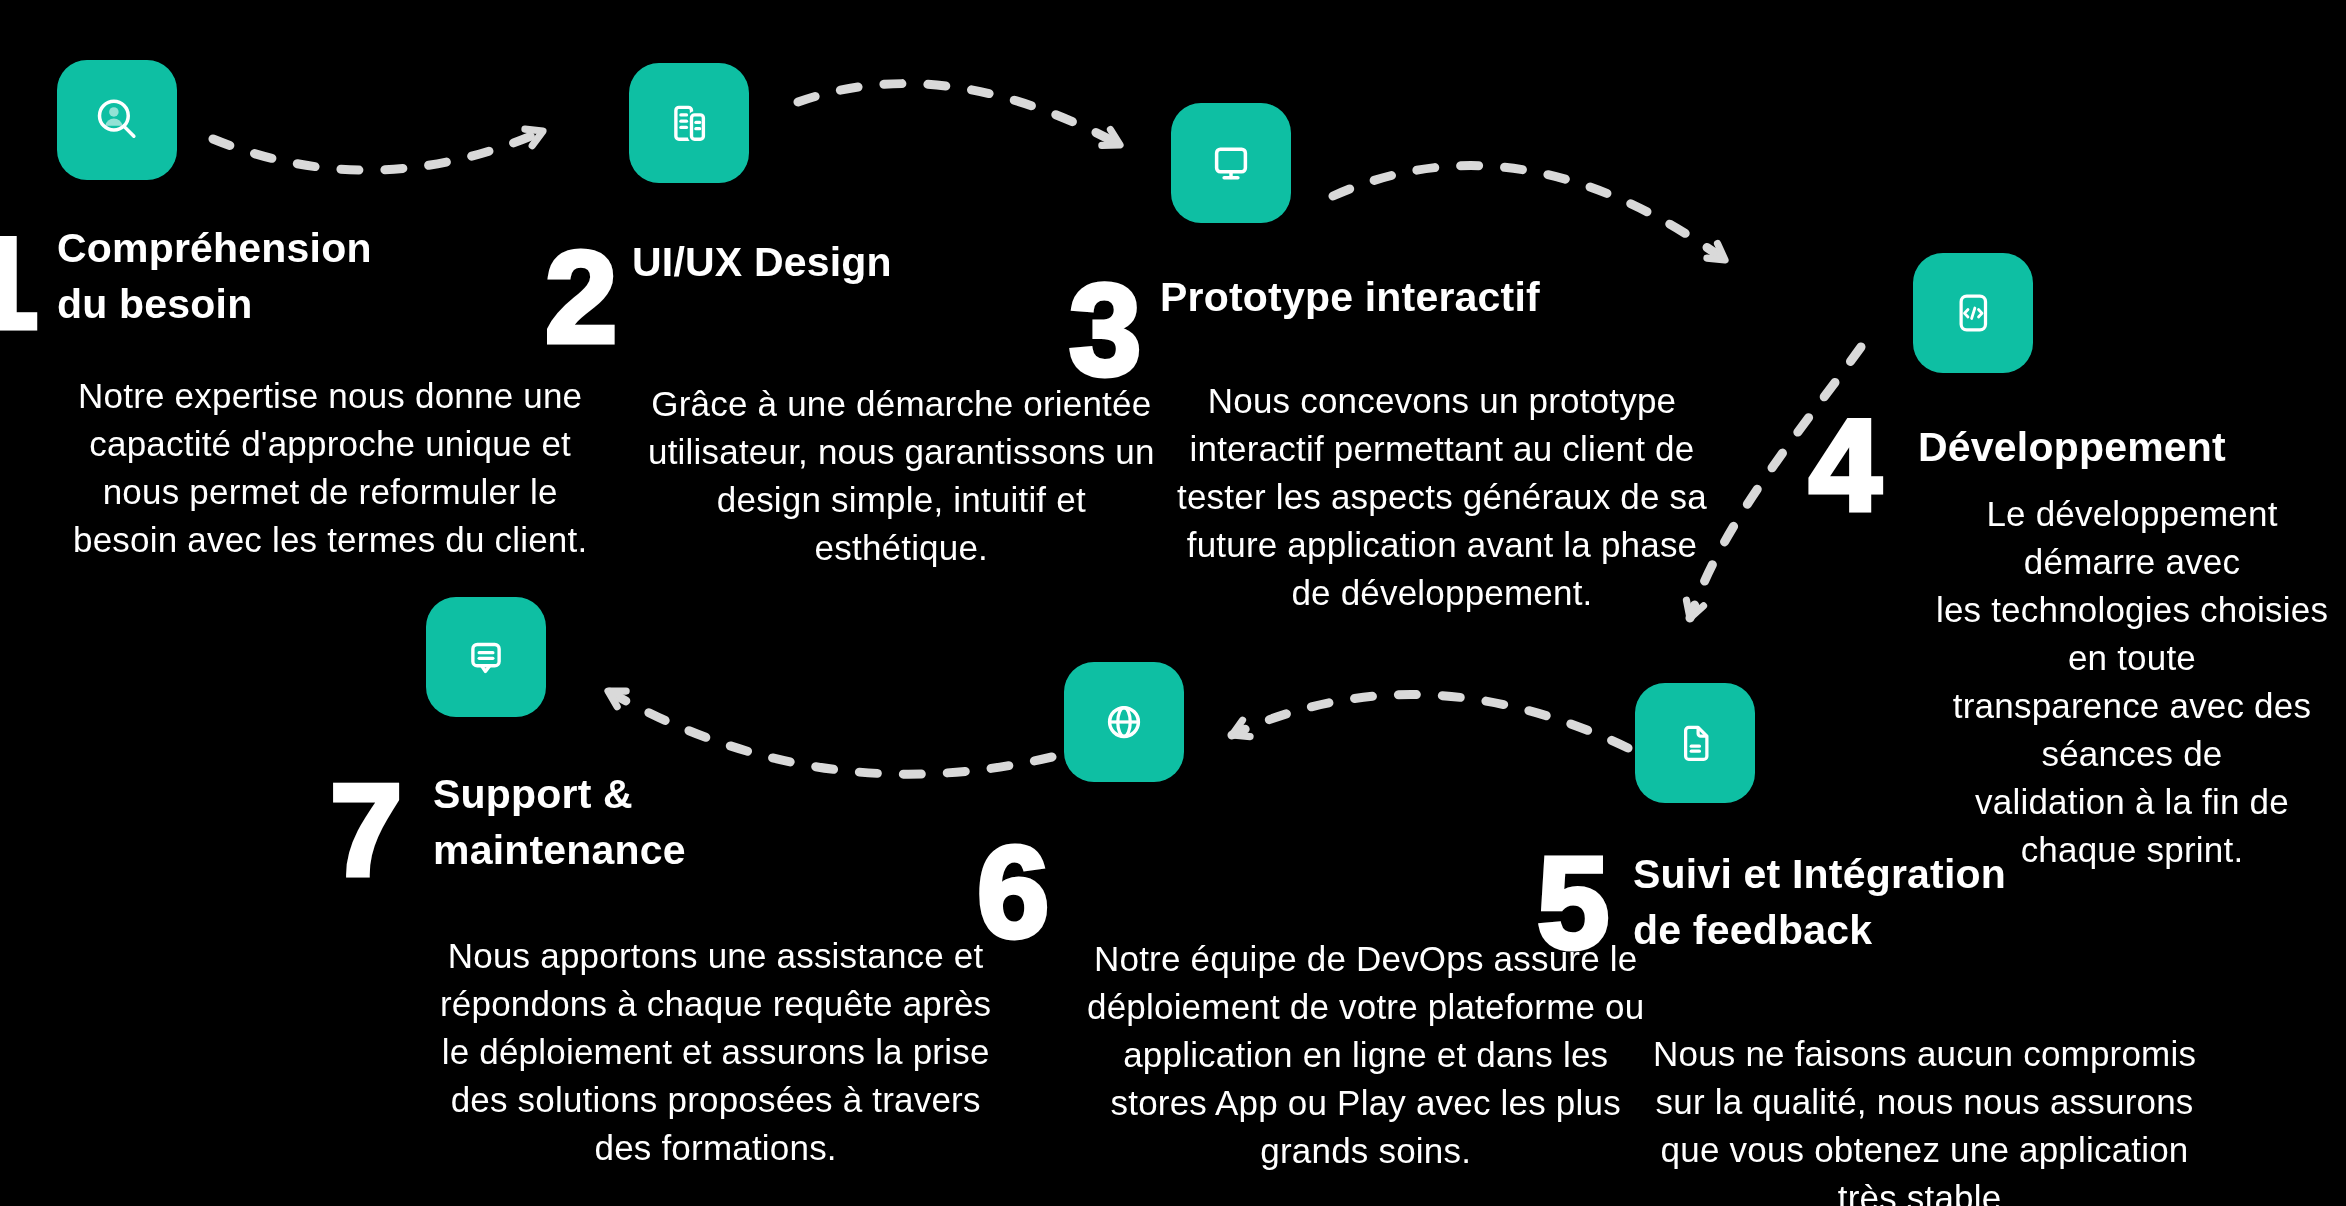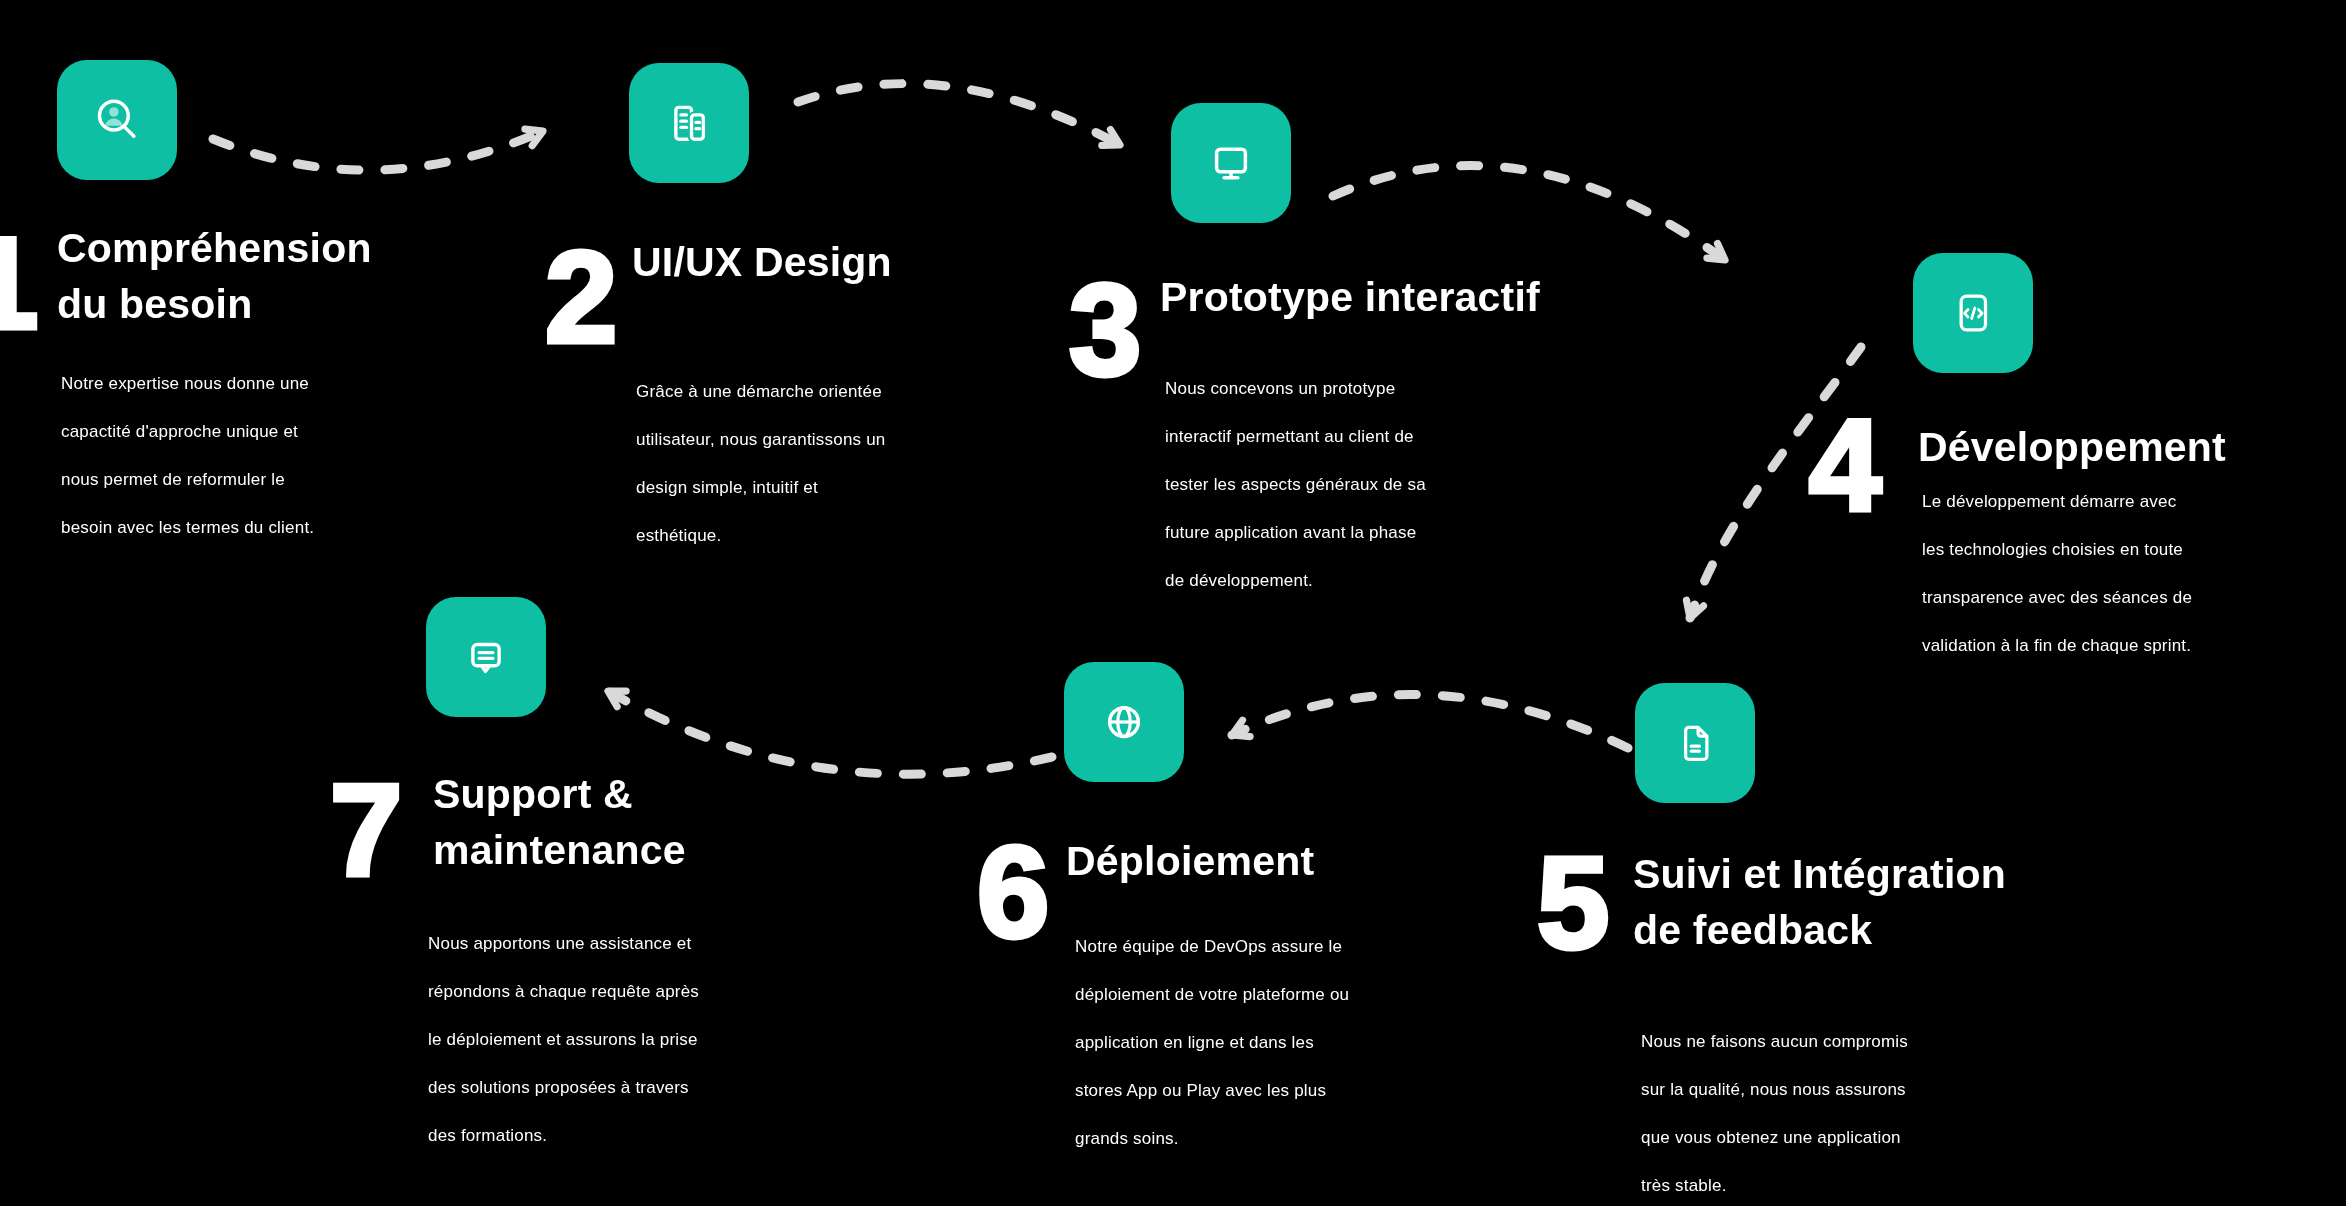--- a/index.html
+++ b/index.html
@@ -14,22 +14,22 @@
   .icon-box svg{width:60px;height:60px;display:block;}
   .num{
     position:absolute;font-size:130px;line-height:1;font-weight:900;color:#fff;
     -webkit-text-stroke:5px #fff;letter-spacing:0;
   }
   .title{
     position:absolute;margin:0;font-size:41px;line-height:56px;font-weight:700;color:#fff;
     white-space:pre-line;letter-spacing:.2px;
   }
   .body{
-    position:absolute;margin:4px;font-size:17px;line-height:48px;font-weight:400;color:#fff;
-    white-space:pre-line;letter-spacing:.2px;
+    position:absolute;margin:16px;font-size:35px;line-height:48px;font-weight:400;color:#fff;
+    white-space:pre-line;letter-spacing:.2px;text-align:center;
   }
   
   .i1{left:57px;top:60px}    .n1{left:-34px;top:218px}  .t1{left:57px;top:220px}   .b1{left:57px;top:356px}
   .i2{left:629px;top:63px}   .n2{left:545px;top:232px}  .t2{left:632px;top:234px}  .b2{left:632px;top:364px}
   .i3{left:1171px;top:103px} .n3{left:1069px;top:265px} .t3{left:1160px;top:269px} .b3{left:1161px;top:361px}
   .i4{left:1913px;top:253px} .n4{left:1809px;top:400px} .t4{left:1918px;top:419px} .b4{left:1918px;top:474px}
   .i5{left:1635px;top:683px} .n5{left:1537px;top:838px} .t5{left:1633px;top:846px} .b5{left:1637px;top:1014px}
   .i6{left:1064px;top:662px} .n6{left:977px;top:827px}  .t6{left:1066px;top:833px} .b6{left:1071px;top:919px}
   .i7{left:426px;top:597px}  .n7{left:330px;top:765px}  .t7{left:433px;top:766px}  .b7{left:424px;top:916px}
   .arrows{position:absolute;left:0;top:0;pointer-events:none;}
@@ -141,21 +141,20 @@
 très stable.</p>
 
   <div class="icon-box i6">
     <svg viewBox="0 0 48 48">
       <circle cx="24" cy="24" r="11.5" fill="none" stroke="#fff" stroke-width="2.8"></circle>
       <ellipse cx="24" cy="24" rx="5" ry="11.5" fill="none" stroke="#fff" stroke-width="2.6"></ellipse>
       <line x1="12.5" y1="24" x2="35.5" y2="24" stroke="#fff" stroke-width="2.6"></line>
     </svg>
   </div>
   <div class="num n6">6</div>
-  <h2 class="title t6">Déploiement</h2>
   <p class="body b6">Notre équipe de DevOps assure le
 déploiement de votre plateforme ou
 application en ligne et dans les
 stores App ou Play avec les plus
 grands soins.</p>
 
   <div class="icon-box i7">
     <svg viewBox="0 0 48 48">
       <rect x="13.5" y="14" width="21" height="17" rx="3.5" fill="none" stroke="#fff" stroke-width="2.7" stroke-linejoin="round"></rect>
       <path d="M20.5,31 L23.5,35.5 L27,31" fill="none" stroke="#fff" stroke-width="2.7" stroke-linejoin="round"></path>

